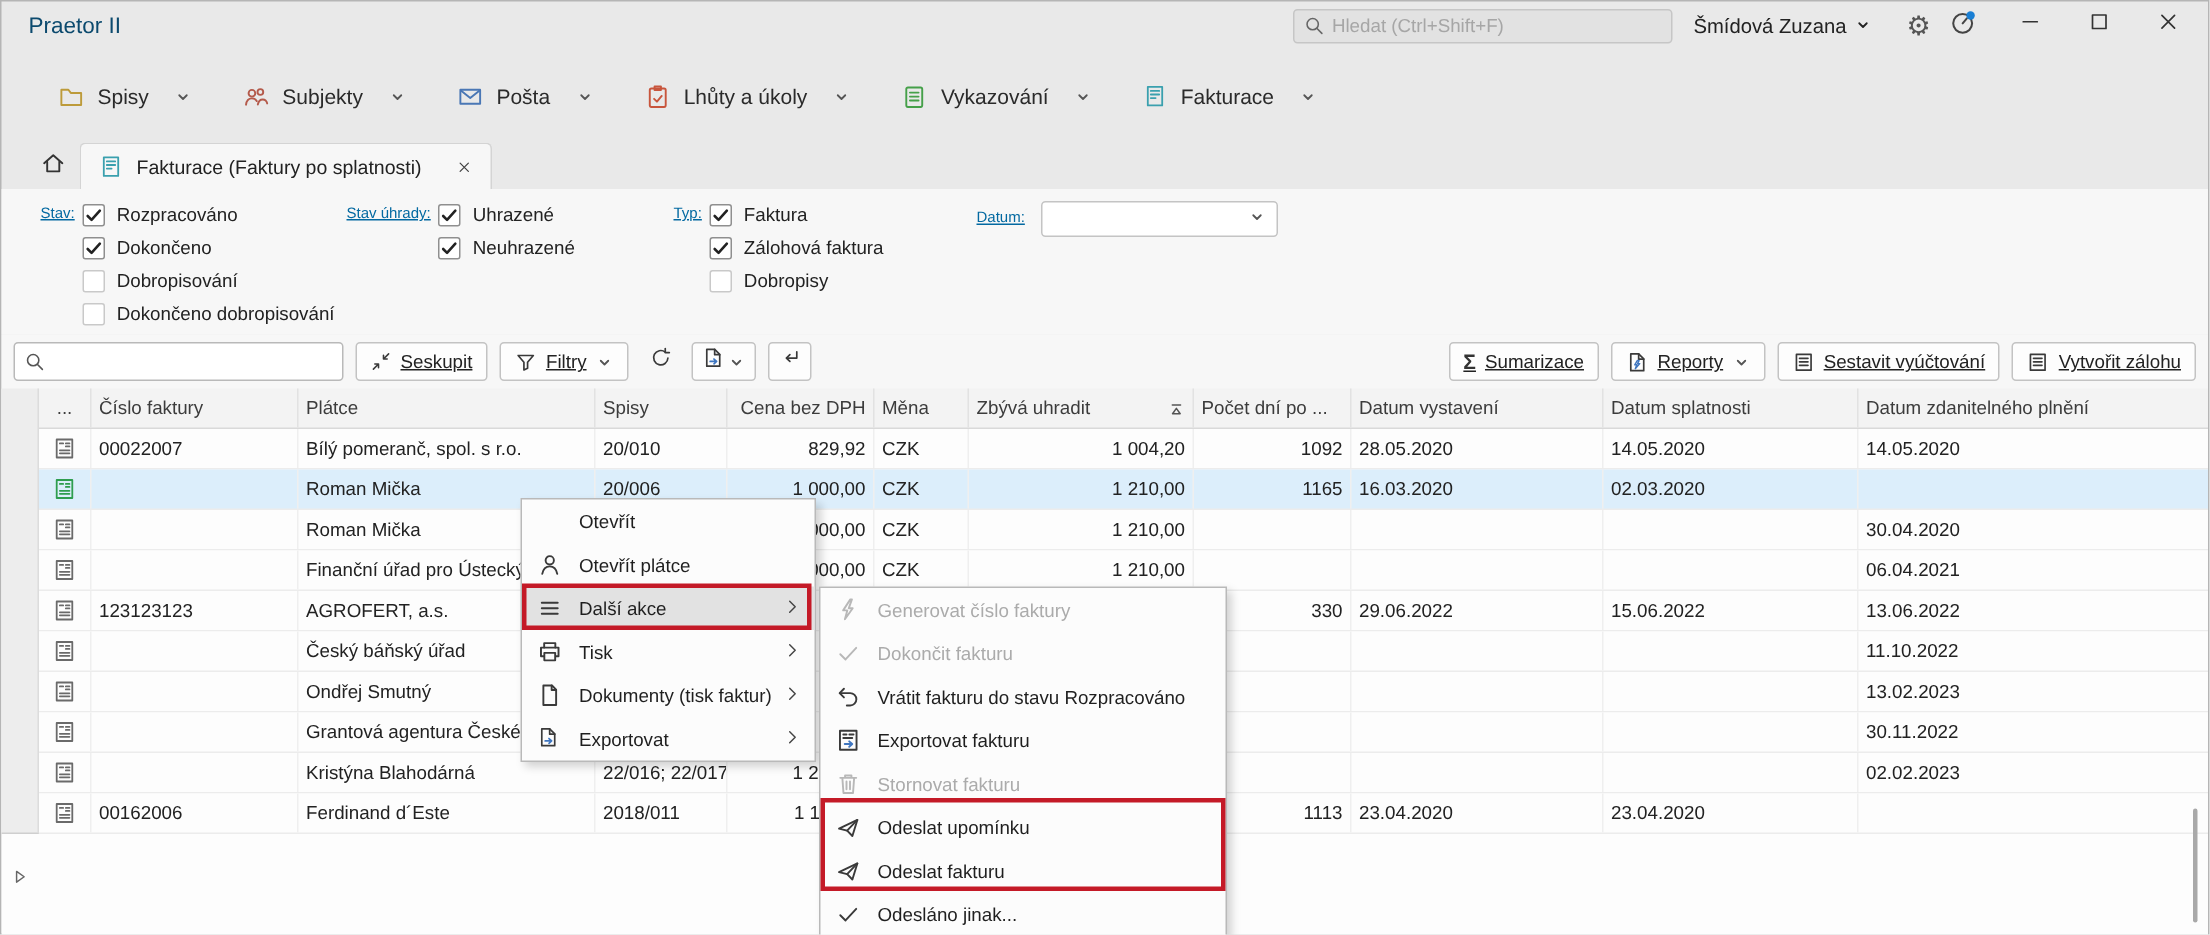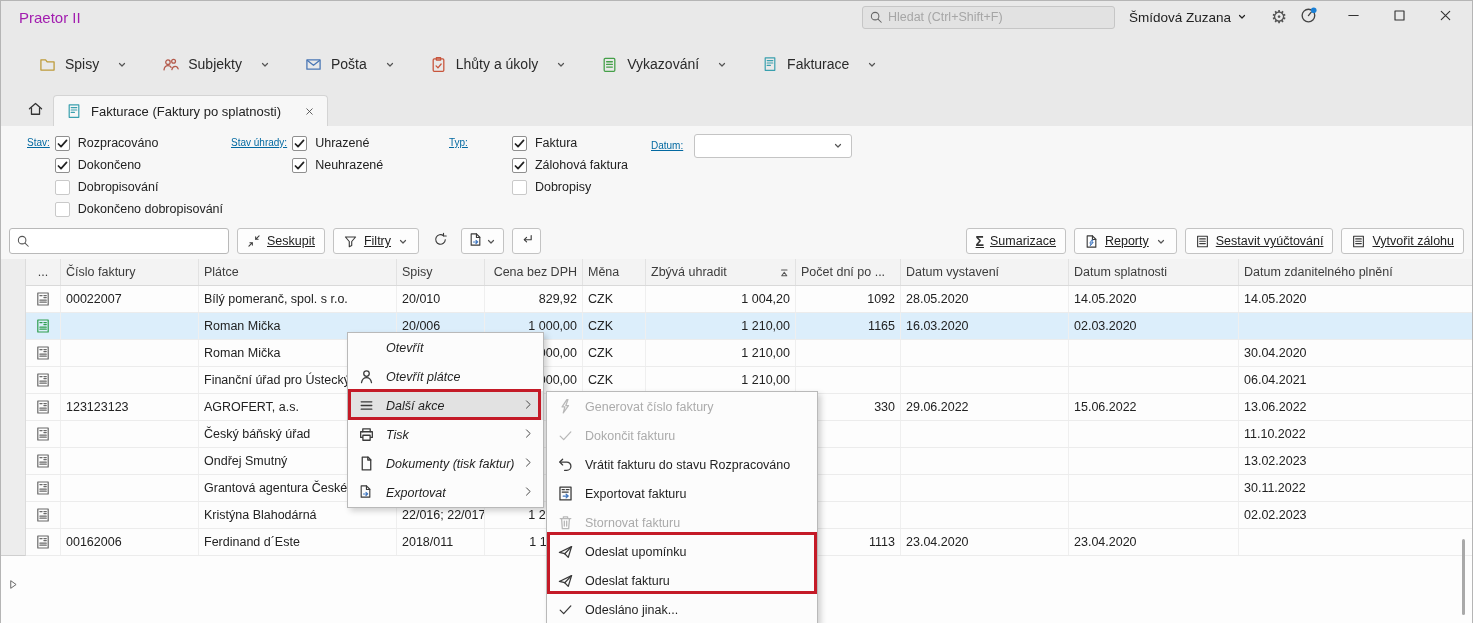--- a/index.html
+++ b/index.html
@@ -2,21 +2,21 @@
 <html><head>
 <meta charset="utf-8">
 <style>
   * { margin:0; padding:0; box-sizing:border-box; }
   html,body { width:1473px; height:623px; }
   body { font-family:"Liberation Sans", sans-serif; color:#1f1f1f; background:#e9e9e9; position:relative; overflow:hidden; }
   .window { position:absolute; inset:0; border:1px solid #b5b5b5; background:#e9e9e9; }
 
   
   .titlebar { height:32px; display:flex; align-items:center; padding:0 10px 0 18px; }
-  .app-title { font-size:15px; color:#a21caf; }
+  .app-title { font-size:15px; color:#0c4a6e; }
   .tb-right { margin-left:auto; display:flex; align-items:center; }
   .tb-search { width:253px; height:23px; background:#e2e2e2; border:1px solid #c6c6c6; border-radius:3px; display:flex; align-items:center; padding:0 6px; margin-right:14px; }
   .tb-search .i { color:#666; display:flex; margin-right:5px; }
   .tb-search input { border:none; outline:none; background:transparent; font-family:inherit; font-size:12.5px; color:#333; width:100%; }
   .tb-search input::placeholder { color:#a6a6a6; }
   .tb-user { display:flex; align-items:center; gap:5px; font-size:13.5px; color:#222; margin-right:16px; cursor:default; }
   .tb-ic { width:30px; height:26px; display:flex; align-items:center; justify-content:center; color:#444; }
   .gear-glyph { font-size:18px; color:#555; }
   .help-wrap { position:relative; }
   .winbtn { width:34px; height:26px; display:flex; align-items:center; justify-content:center; color:#333; margin-left:12px; }
@@ -32,21 +32,21 @@
   .home-btn { width:36px; height:31px; display:flex; align-items:center; justify-content:center; color:#333; }
   .tab { height:31px; background:#f7f7f7; border:1px solid #d4d4d4; border-bottom:none; border-radius:4px 4px 0 0; display:flex; align-items:center; gap:9px; padding:0 12px 0 12px; font-size:13px; color:#222; min-width:238px; }
   .tab .i { display:flex; color:#3aa0ae; }
   .tab .x { margin-left:14px; color:#444; display:flex; }
 
   
   .filters { position:relative; height:97px; background:#f7f7f7; }
   .fg { position:absolute; top:6px; display:flex; }
   #fg-stav { left:26px; }
   #fg-uhrady { left:230px; }
-  #fg-typ { left:448px;gap:39px; }
+  #fg-typ { left:448px; }
   .glabel { font-size:10px; color:#0369a1; line-height:22px; margin-right:5px;text-decoration:underline; }
   .opts { display:flex; flex-direction:column; }
   .opt { height:22px; display:flex; align-items:center; gap:8px; font-size:12.5px; color:#222; }
   .cb { width:15px; height:15px; background:#fff; border:1px solid #8f8f8f; border-radius:2px; position:relative; flex:none; }
   .cb svg { position:absolute; left:0px; top:0px; }
   .cb.un { border-color:#c9c9c9; }
   .fg-datum { position:absolute; left:650px; top:8px; display:flex; align-items:center; gap:6px; }
   .dd { width:158px; height:24px; background:#fff; border:1px solid #c4c4c4; border-radius:3px; display:flex; align-items:center; justify-content:flex-end; padding:0 7px; color:#555; }
 
   
@@ -681,21 +681,21 @@
           <div class="tc r"></div>
           <div class="tc r">1113</div>
           <div class="tc">23.04.2020</div>
           <div class="tc">23.04.2020</div>
         </div>
       </div>
   </div>
   <div class="below"></div>
   <div class="vscroll" style="left:1461px; top:538px; height:76px;"></div>
 
-  <div class="menu" id="ctxmenu" style="left:346px; top:331px; width:197px;font-style:italic;">
+  <div class="menu" id="ctxmenu" style="left:346px; top:331px; width:197px;">
       <div class="mi">
         <span>Otevřít</span>
       </div>
       <div class="mi">
         <span class="mic">
           <svg viewBox="0 0 16 16" width="17" height="17" fill="none" stroke="currentColor" stroke-width="1.2" stroke-linecap="round" stroke-linejoin="round">
             <circle cx="8" cy="5.2" r="2.6"></circle>
             <path d="M3.3 13.7c.6-3.1 2.5-4.7 4.7-4.7s4.1 1.6 4.7 4.7"></path>
           </svg>
         </span>

